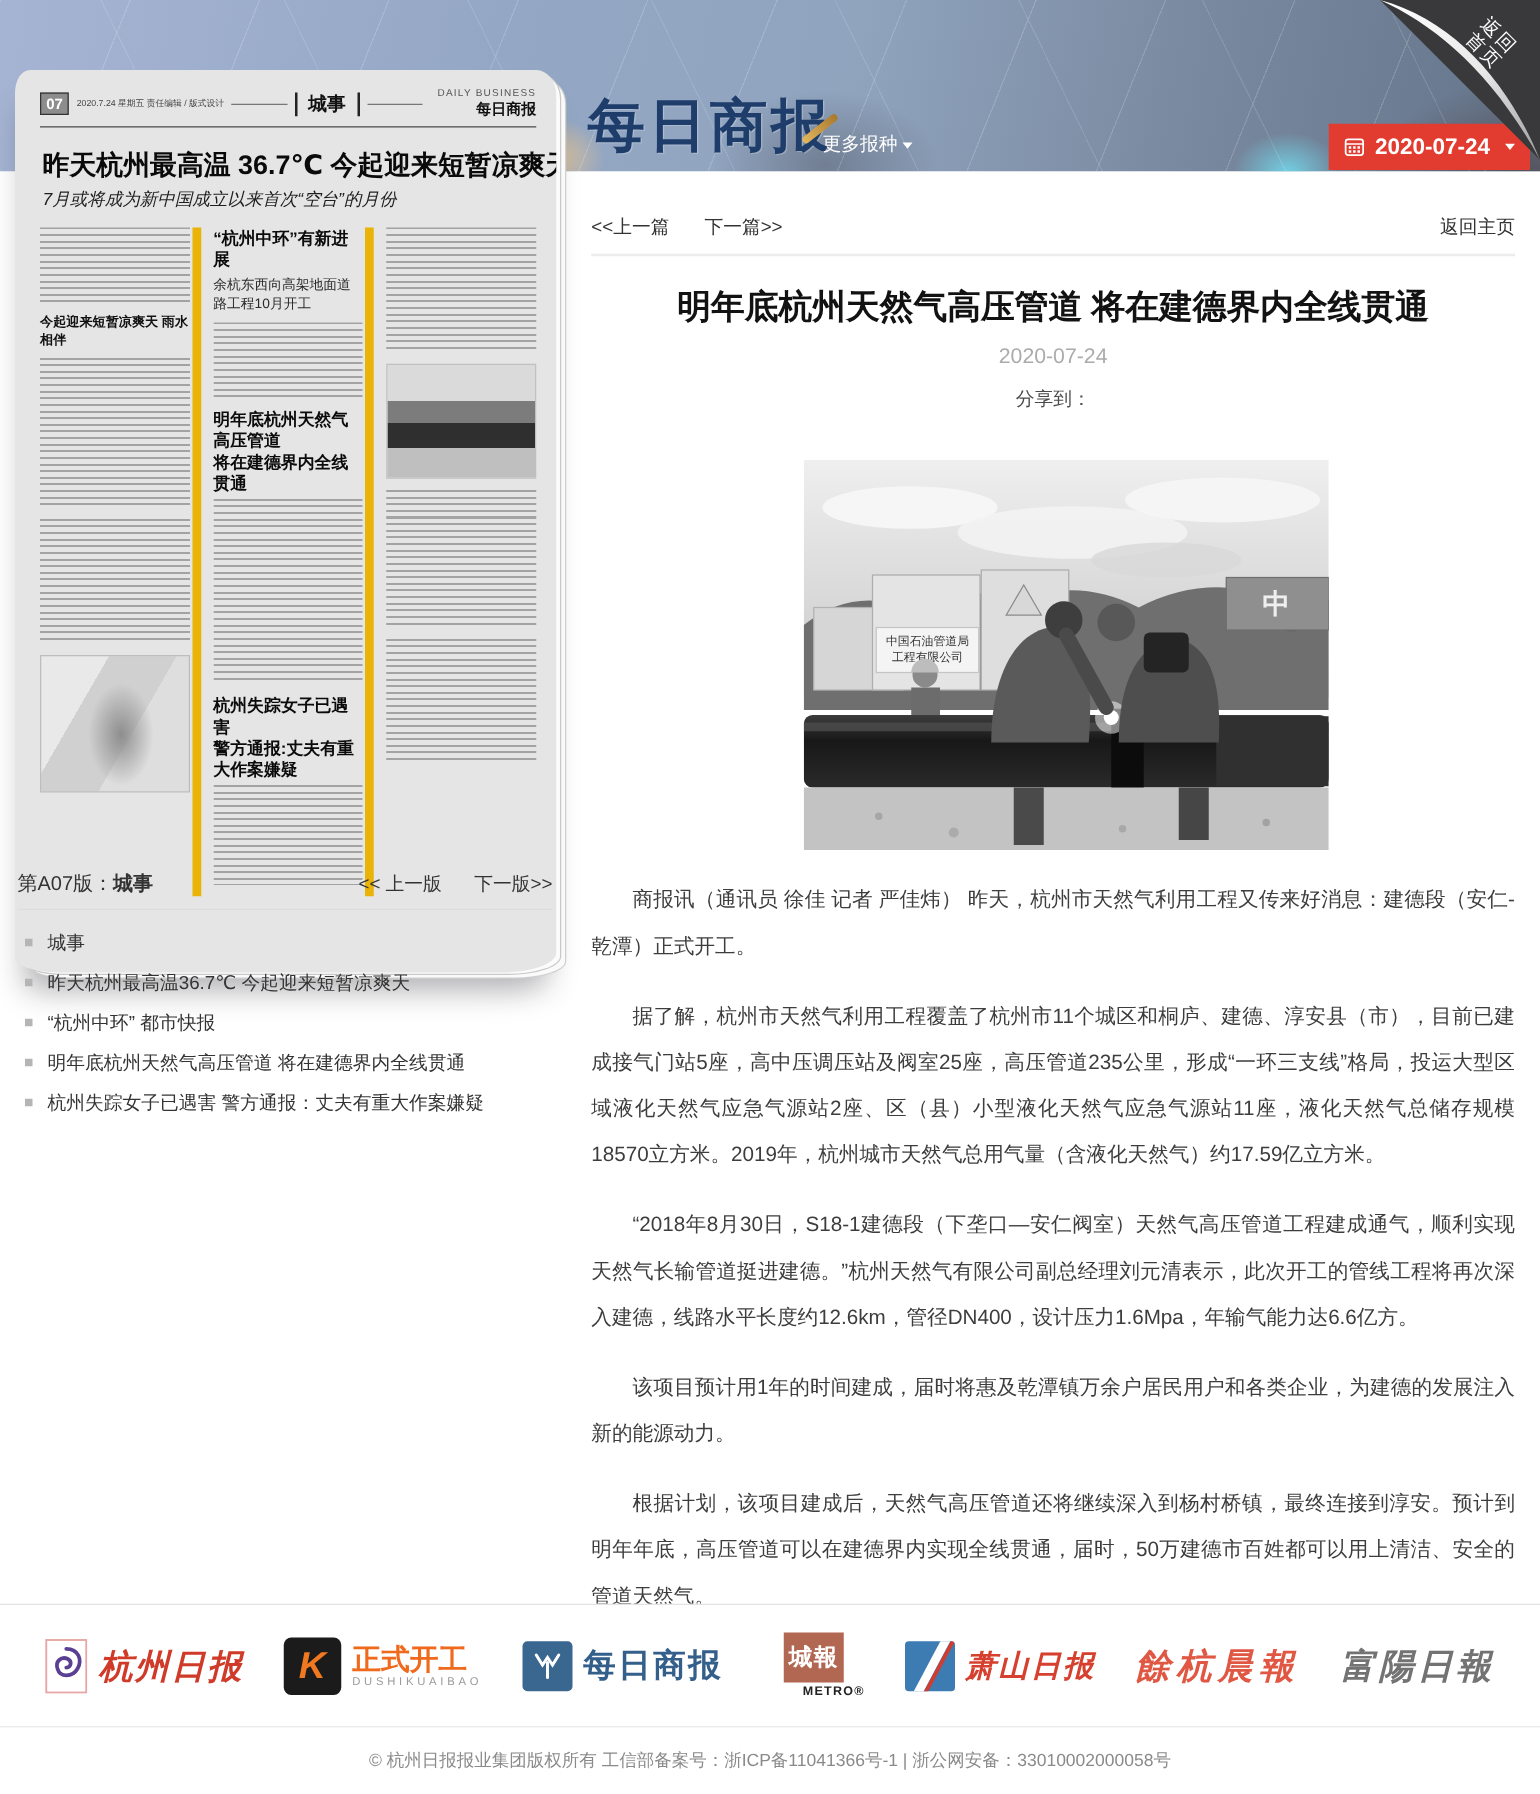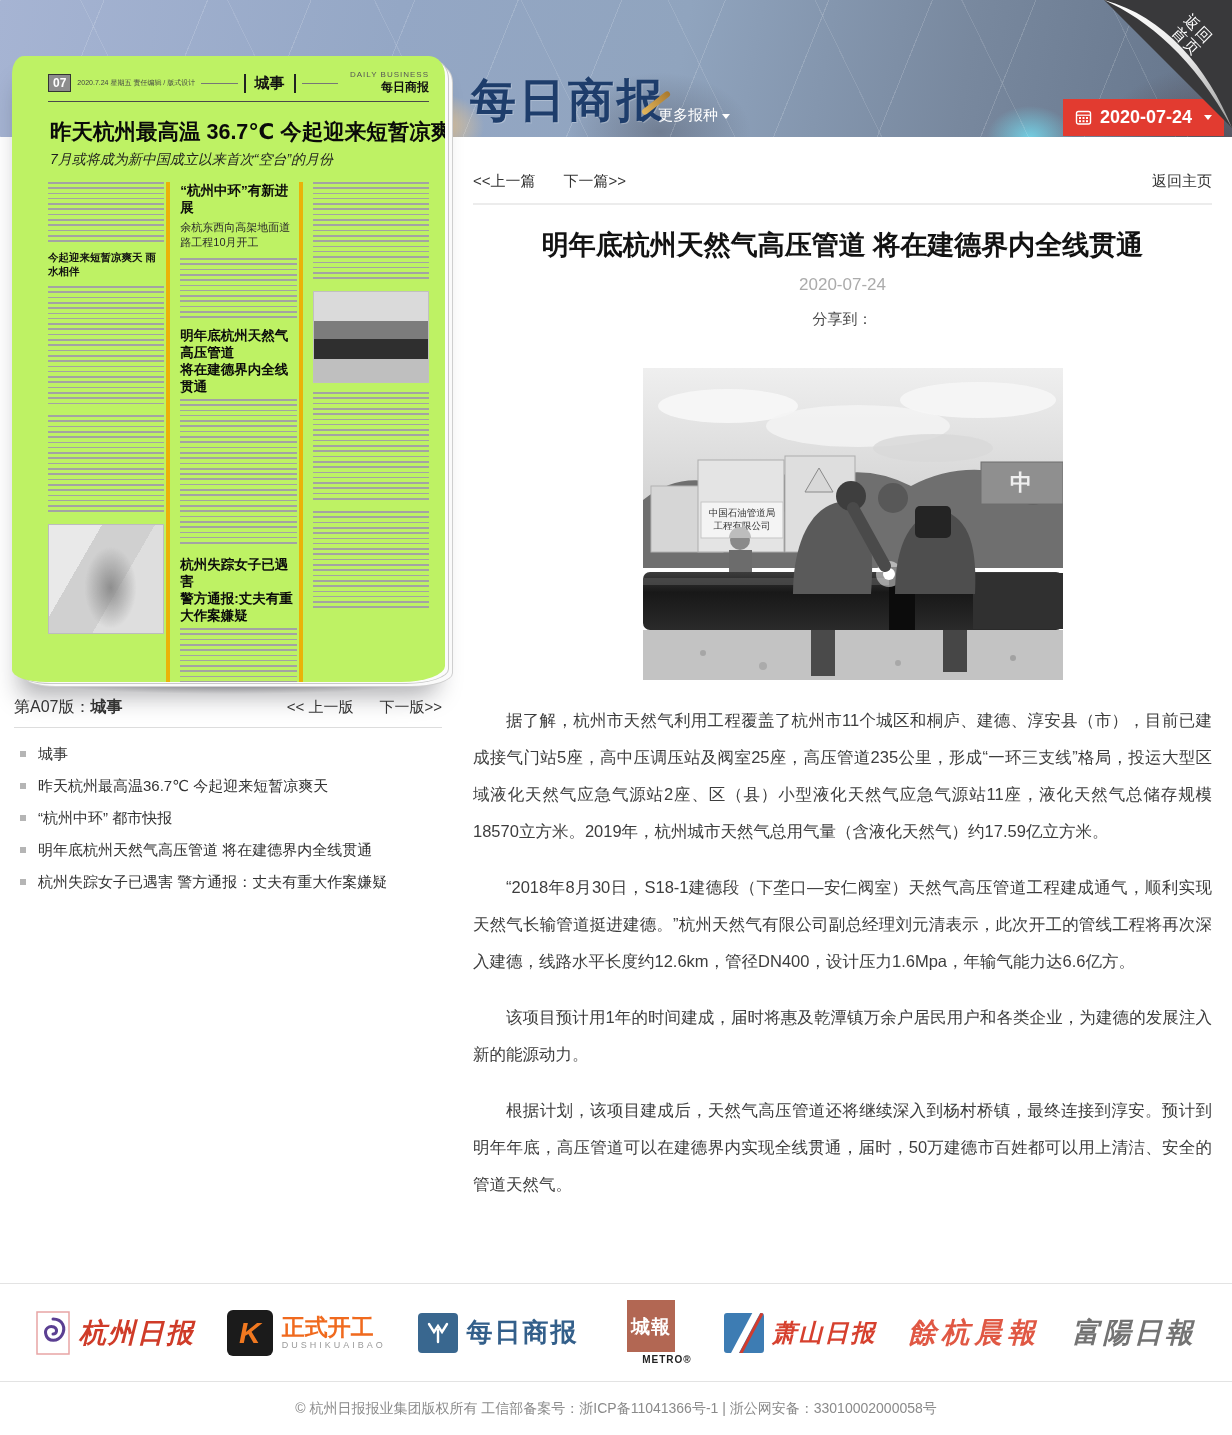--- a/index.html
+++ b/index.html
@@ -36,40 +36,40 @@
   
   .corner { position:absolute; right:0; top:0; width:130px; height:130px; }
   .corner svg { position:absolute; right:0; top:0; }
   .corner-text { position:absolute; right:22px; top:18px; transform:rotate(45deg); color:#fff;
     font-size:15px; line-height:17px; text-align:center; cursor:pointer; }
   .corner-text span { display:block; letter-spacing:2px; }
 
   
   .np-shadow { position:absolute; left:34px; top:668px; width:392px; height:26px;
     background:radial-gradient(closest-side, rgba(10,10,20,.42), rgba(10,10,20,0)); }
-  .newspaper { position:absolute; left:12px; top:56px; width:433px; height:626px; background:#bef264;
+  .newspaper { position:absolute; left:12px; top:56px; width:433px; height:722px; background:#e5e5e5;
     border-radius:12px 16px 44px 34px / 18px 20px 16px 12px; cursor:pointer;
     box-shadow:5px 3px 0 -2px #fbfbfb, 5px 3px 0 -1px #c9c9c9, 10px 7px 0 -3px #fafafa,
       10px 7px 0 -2px #cfcfcf, 0 22px 24px -8px rgba(25,25,35,.35);
-    padding:14px 16px 12px 36px; overflow:hidden; }
+    padding:14px 16px 12px 20px; overflow:hidden; }
   .np-head { display:flex; align-items:center; border-bottom:1px solid #4a4a4a; padding-bottom:5px; }
   .np-pagebox { background:#8d8d8d; border:1px solid #333; color:#fff; font-weight:bold; font-size:12px;
     padding:0 4px; line-height:16px; }
   .np-headdate { font-size:7px; color:#444; margin-left:6px; white-space:nowrap; }
   .np-rule { flex:1; height:1px; background:#777; margin:0 6px; }
   .np-section { font-weight:bold; font-size:15px; color:#111; border-left:2px solid #222;
     border-right:2px solid #222; padding:0 9px; }
   .np-mast { text-align:right; margin-left:6px; }
   .np-mast-en { font-size:8px; color:#555; letter-spacing:1px; }
   .np-mast-cn { font-size:12px; font-weight:bold; color:#101010; }
   .np-h1 { font-size:21.5px; font-weight:bold; color:#0a0a0a; margin:15px 0 5px 2px; white-space:nowrap; }
   .np-h2 { font-size:14px; color:#1e1e1e; margin:0 0 13px 2px;font-style:italic; }
   .np-cols { display:flex; }
   .np-col { flex:1; min-width:0; }
-  .np-col + .np-col { border-left:4px solid #eab308; margin-left:2px; padding-left:10px; }
+  .np-col + .np-col { border-left:7px solid #eab308; margin-left:2px; padding-left:10px; }
   .fk { background:repeating-linear-gradient(to bottom,#a3a3a3 0 1.6px, transparent 1.6px 5.3px); margin-bottom:9px; }.h60{height:60px}.h80{height:80px}
   .h100{height:100px}.h110{height:110px}.h120{height:120px}.h150{height:148px}
   .np-minihead { font-size:10.5px; font-weight:bold; color:#111; margin:0 0 7px; }
   .np-a-head { font-size:13.5px; font-weight:bold; color:#0b0b0b; line-height:17px; margin-bottom:4px; }
   .np-a-sub { font-size:11px; color:#2a2a2a; margin-bottom:8px; }
   .np-photo1 { height:110px; border:1px solid #bdbdbd; margin-top:2px;
     background:radial-gradient(42px 66px at 54% 58%, #8e8e8e, rgba(142,142,142,0) 62%),
       linear-gradient(120deg,#e9e9e9 0 30%,#d0d0d0 30% 60%,#dedede 60%); }
   .np-photo2 { height:92px; border:1px solid #c0c0c0; margin-bottom:9px;
     background:linear-gradient(to bottom,#dadada 0 32%,#7c7c7c 32% 52%,#2f2f2f 52% 74%,#bfbfbf 74%); }
@@ -112,21 +112,21 @@
   .k-box { width:46px; height:46px; background:#1b1b1b; border-radius:6px; display:grid; place-items:center; }
   .k-box span { color:#f07820; font-weight:bold; font-size:30px; font-style:italic;
     font-family:"Liberation Sans",sans-serif; }
   .dskb-col { display:flex; flex-direction:column; line-height:1.05; }
   .dskb-cn { color:#f06a1e; font-weight:bold; font-size:23px; }
   .dskb-en { color:#9a9a9a; font-size:9px; letter-spacing:3px; margin-top:2px; }
   .mr-box { width:40px; height:40px; background:#39678f; border-radius:4px; display:grid; place-items:center; }
   .mr-text { font-family:"Liberation Serif","DejaVu Serif",serif; font-weight:bold; font-size:26px;
     color:#335f8a; letter-spacing:2px; }
   .cb-col { display:flex; flex-direction:column; align-items:center; line-height:1; cursor:pointer; }
-  .cb-box { width:48px; height:52px; background:#b26753; color:#fff; font-weight:bold; font-size:19px;
+  .cb-box { width:48px; height:40px; background:#b26753; color:#fff; font-weight:bold; font-size:19px;
     display:grid; place-items:center; letter-spacing:1px; }
   .cb-metro { font-size:10px; font-weight:bold; color:#222; margin-top:3px; letter-spacing:1px;padding-left:32px; }
   .xs-box { width:40px; height:40px; background:#3d7cb3; border-radius:3px; position:relative; overflow:hidden; }
   .xs-box::before { content:""; position:absolute; left:16px; top:-6px; width:7px; height:60px;
     background:#fff; transform:rotate(28deg); }
   .xs-box::after { content:""; position:absolute; left:24px; top:-6px; width:3px; height:60px;
     background:#d23c2e; transform:rotate(28deg); }
   .xs-text { font-size:24px; color:#d6402e; letter-spacing:2px; }
   .yh-text { font-size:28px; color:#e05844; letter-spacing:5px; }
   .fy-text { font-size:28px; color:#737373; letter-spacing:3px; }
@@ -319,20 +319,21 @@
       <rect x="168" y="262" width="24" height="46" fill="#4a4a4a"></rect>
       <rect x="300" y="262" width="24" height="42" fill="#464646"></rect>
       <circle cx="60" cy="285" r="3" fill="#a6a6a6"></circle>
         <circle cx="120" cy="298" r="4" fill="#ababab"></circle>
       <circle cx="370" cy="290" r="3" fill="#a2a2a2"></circle>
         <circle cx="255" cy="295" r="3" fill="#a8a8a8"></circle>
     </svg>
   </div>
 
   <div class="art-body">
+    <p>商报讯（通讯员 徐佳 记者 严佳炜） 昨天，杭州市天然气利用工程又传来好消息：建德段（安仁-乾潭）正式开工。</p>
     <p>据了解，杭州市天然气利用工程覆盖了杭州市11个城区和桐庐、建德、淳安县（市），目前已建成接气门站5座，高中压调压站及阀室25座，高压管道235公里，形成“一环三支线”格局，投运大型区域液化天然气应急气源站2座、区（县）小型液化天然气应急气源站11座，液化天然气总储存规模18570立方米。2019年，杭州城市天然气总用气量（含液化天然气）约17.59亿立方米。</p>
     <p>“2018年8月30日，S18-1建德段（下垄口—安仁阀室）天然气高压管道工程建成通气，顺利实现天然气长输管道挺进建德。”杭州天然气有限公司副总经理刘元清表示，此次开工的管线工程将再次深入建德，线路水平长度约12.6km，管径DN400，设计压力1.6Mpa，年输气能力达6.6亿方。</p>
     <p>该项目预计用1年的时间建成，届时将惠及乾潭镇万余户居民用户和各类企业，为建德的发展注入新的能源动力。</p>
     <p>根据计划，该项目建成后，天然气高压管道还将继续深入到杨村桥镇，最终连接到淳安。预计到明年年底，高压管道可以在建德界内实现全线贯通，届时，50万建德市百姓都可以用上清洁、安全的管道天然气。</p>
   </div>
 
   <div class="logos">
     <div class="logo">
       <svg width="34" height="44" viewBox="0 0 34 44">
         <rect x="1" y="1" width="32" height="42" fill="none" stroke="#e8a5a5" stroke-width="1.5"></rect>

